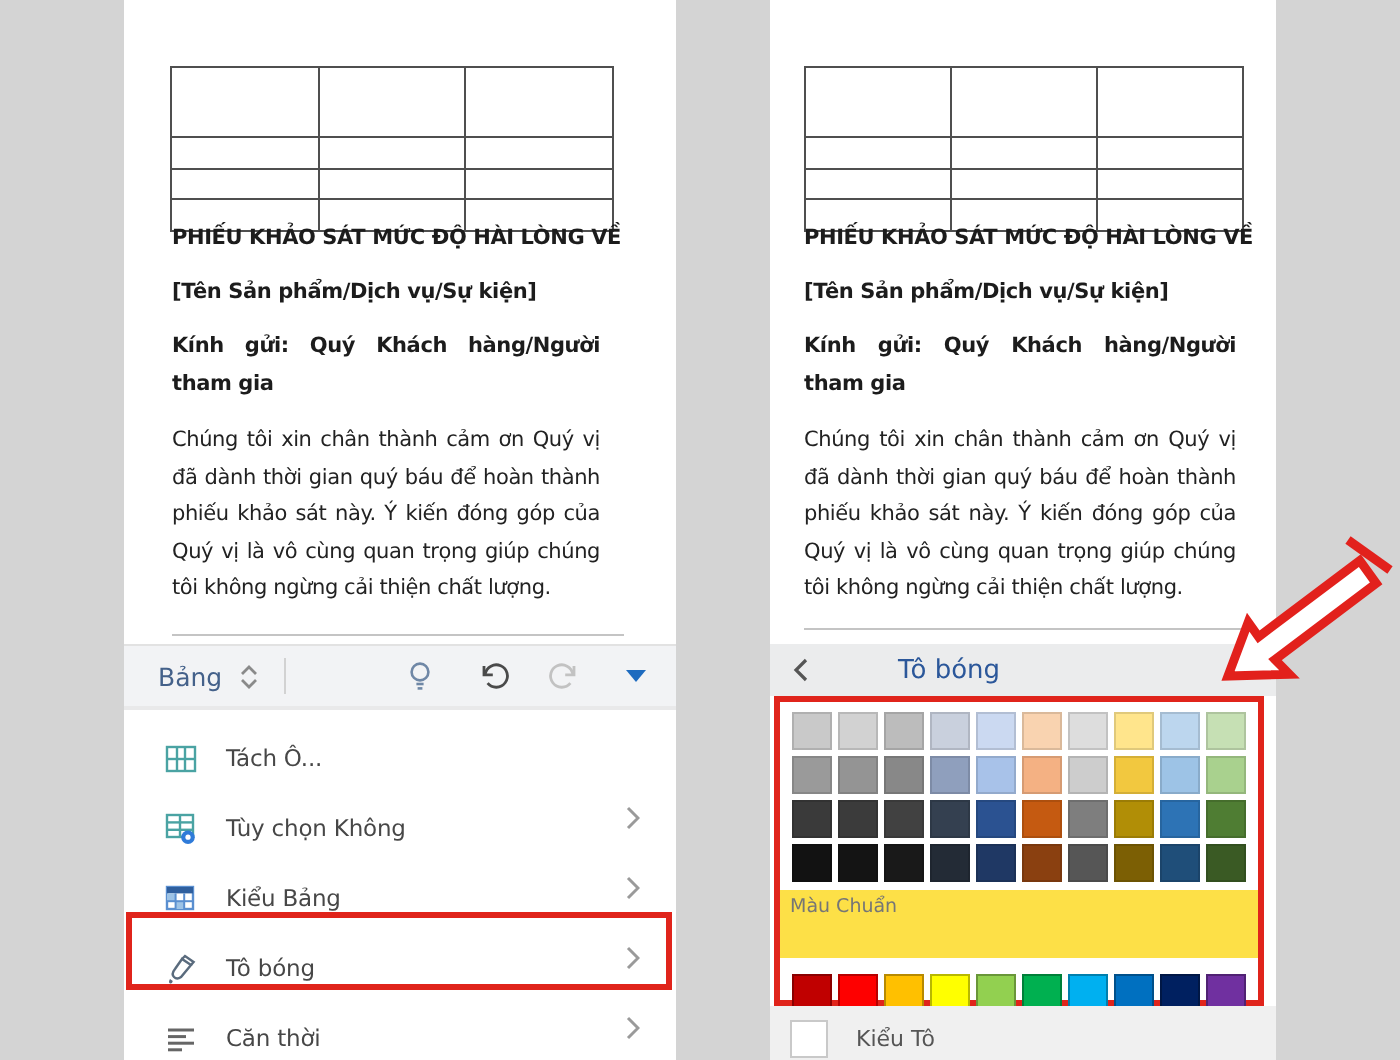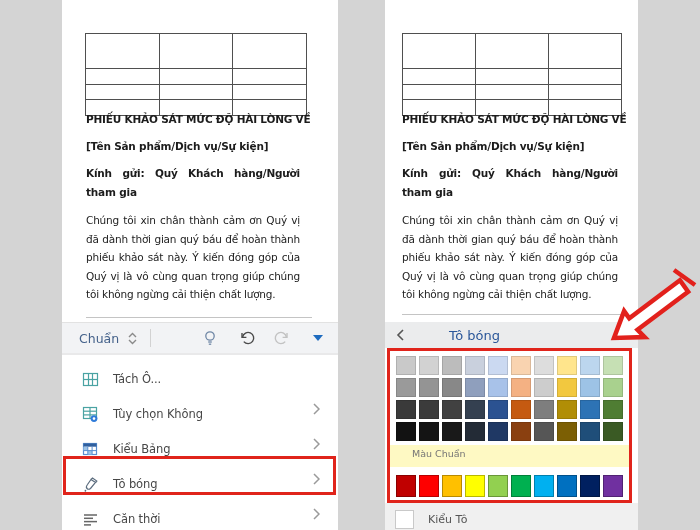--- a/index.html
+++ b/index.html
@@ -37,21 +37,21 @@
   .red-box{position:absolute;border:3px solid #e0241b;pointer-events:none;}
 
   
   .shade-header{position:absolute;top:322px;left:0;right:0;height:26px;background:#ebeced;display:flex;align-items:center;}
   .back-btn{margin-left:10px;width:16px;height:16px;display:flex;align-items:center;}
   .shade-title{color:#2b579a;font-size:13px;margin-left:38px;}
 
   .palette-box{position:absolute;top:348px;left:2px;width:239px;height:149px;background:#fff;border:3px solid #e0241b;}
   .theme-grid{display:grid;grid-template-columns:repeat(10,1fr);gap:3px;padding:5px 6px 4px 6px;}
   .theme-grid .swatch{height:19px;border:1px solid rgba(0,0,0,0.12);box-sizing:border-box;}
-  .std-band{height:22px;background:#fef9c3;font-size:9.5px;color:#767676;line-height:17px;padding-left:22px;}
+  .std-band{height:34px;background:#fde047;font-size:9.5px;color:#767676;line-height:17px;padding-left:5px;}
   .std-grid{display:grid;grid-template-columns:repeat(10,1fr);gap:3px;padding:8px 6px 6px 6px;}
   .std-grid .swatch{height:22px;border:1px solid rgba(0,0,0,0.28);box-sizing:border-box;}
 
   .below-palette{position:absolute;top:503px;left:0;right:0;bottom:0;background:#f0f0f0;}
   .nofill-row{position:absolute;top:508px;left:0;right:0;height:22px;display:flex;align-items:center;}
   .nofill-swatch{width:17px;height:17px;background:#fff;border:1px solid #c9c9c9;margin-left:10px;}
   .nofill-label{font-size:11px;color:#555;margin-left:14px;}
 
   .annot-arrow{position:absolute;left:602px;top:264px;width:100px;height:86px;pointer-events:none;}
 </style>
@@ -89,21 +89,21 @@
       <div class="doc-text" style="top:106px;left:24px;width:214px;">
         <div class="doc-heading">PHIẾU KHẢO SÁT MỨC ĐỘ HÀI LÒNG VỀ</div>
         <div class="doc-heading">[Tên Sản phẩm/Dịch vụ/Sự kiện]</div>
         <div class="doc-salut">Kính gửi: Quý Khách hàng/Người tham gia</div>
         <div class="doc-body">Chúng tôi xin chân thành cảm ơn Quý vị đã dành thời gian quý báu để hoàn thành phiếu khảo sát này. Ý kiến đóng góp của Quý vị là vô cùng quan trọng giúp chúng tôi không ngừng cải thiện chất lượng.</div>
       </div>
       <div class="doc-hr" style="top:317px;left:24px;width:226px;"></div>
     </div>
 
     <div class="toolbar">
-      <span class="ctx-label">Chuẩn</span>
+      <span class="ctx-label">Bảng</span>
       <span class="ctx-chevrons">
         <svg width="11" height="15" viewBox="0 0 11 15">
             <polyline points="2,6 5.5,2.5 9,6" fill="none" stroke="#8a8a8a" stroke-width="1.4"></polyline>
             <polyline points="2,9 5.5,12.5 9,9" fill="none" stroke="#8a8a8a" stroke-width="1.4"></polyline>
           </svg>
       </span>
       <span class="tb-divider"></span>
       <span class="tb-icons">
         <span class="tb-btn">
           <svg width="16" height="18" viewBox="0 0 16 18">

